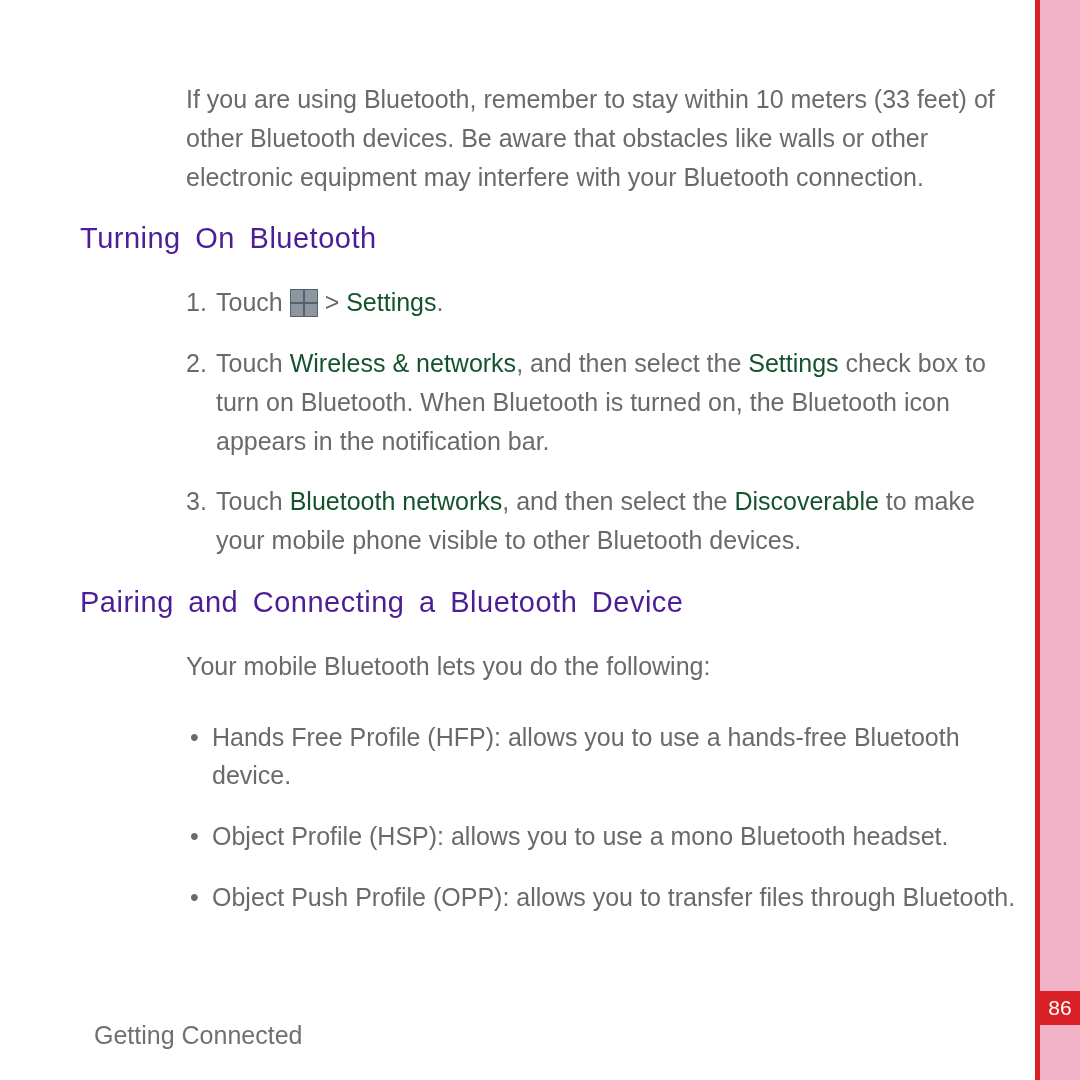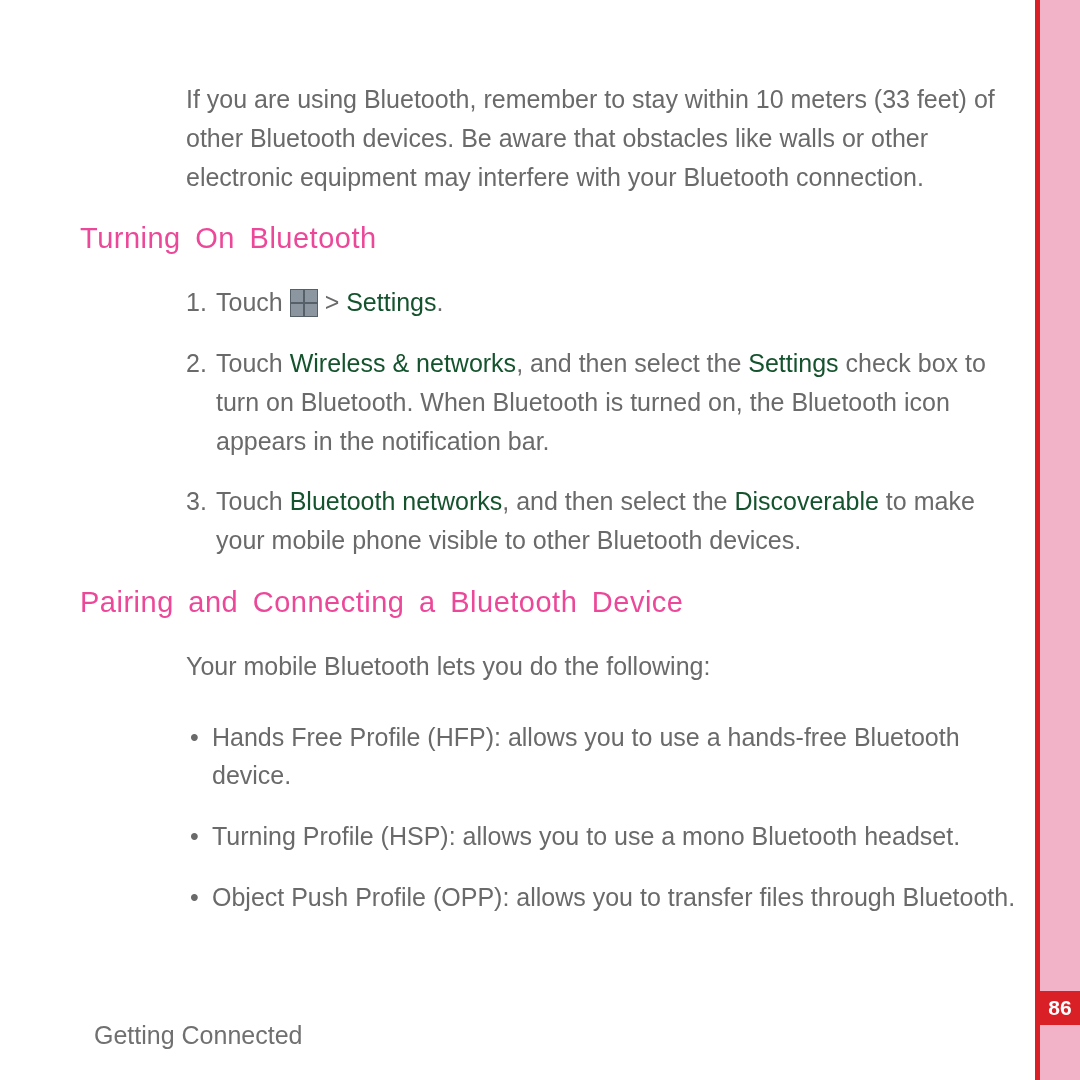--- a/index.html
+++ b/index.html
@@ -1,30 +1,30 @@
 <!DOCTYPE html>
 <html><head>
 <meta charset="utf-8">
 <style>
   html,body{margin:0;padding:0;width:1080px;height:1080px;background:#fff}
   body{font-family:Arial,Helvetica,sans-serif;color:#6a6a6a;position:relative}
 
   .pink-bar{position:absolute;right:0;top:0;bottom:0;width:40px;background:#f2b2c8}
   .red-bar{position:absolute;right:40px;top:0;bottom:0;width:5px;background:#d82026}
   .page-badge{position:absolute;right:0;bottom:55px;width:40px;height:34px;
-              background:#d82026;color:#fff;font-size:21px;font-weight:700;
+              background:#d82026;color:#fff;font-size:21px;font-weight:400;
               display:flex;align-items:center;justify-content:center}
 
   .page{position:absolute;left:80px;top:80px;width:940px}
   .indent{margin-left:106px}
 
   p,li{font-size:25px;line-height:1.55;margin:0 0 18px 0}
   .intro{margin-bottom:20px}
 
-  h2{font-size:29px;font-weight:400;color:#ec4899;margin:26px 0 28px 0;
+  h2{font-size:29px;font-weight:400;color:#4c1d95;margin:26px 0 28px 0;
      letter-spacing:.5px;word-spacing:6px}
 
   ol{list-style:none;padding:0;margin:0}
   ol li{padding-left:30px;position:relative;margin-bottom:22px}
   .num{position:absolute;left:0;top:0}
   b{color:#14532d;font-weight:400}
 
   ul{list-style:none;padding:0;margin:0}
   ul li{padding-left:26px;position:relative;margin-bottom:22px}
   .dot{position:absolute;left:4px;top:0}
@@ -85,21 +85,21 @@
 
   <p class="indent" style="margin-bottom:32px">Your mobile Bluetooth lets you do the following:</p>
 
   <ul class="indent">
     <li>
       <span class="dot">•</span>
       <span>Hands Free Profile (HFP): allows you to use a hands-free Bluetooth device.</span>
     </li>
     <li>
       <span class="dot">•</span>
-      <span>Turning Profile (HSP): allows you to use a mono Bluetooth headset.</span>
+      <span>Object Profile (HSP): allows you to use a mono Bluetooth headset.</span>
     </li>
     <li>
       <span class="dot">•</span>
       <span>Object Push Profile (OPP): allows you to transfer files through Bluetooth.</span>
     </li>
   </ul>
 
 </div>
 
 <div class="footer-label">Getting Connected</div>

